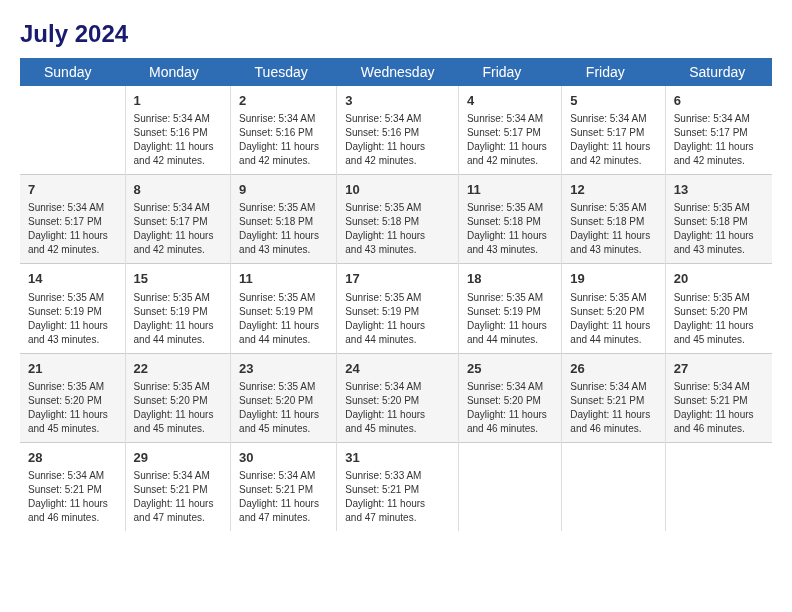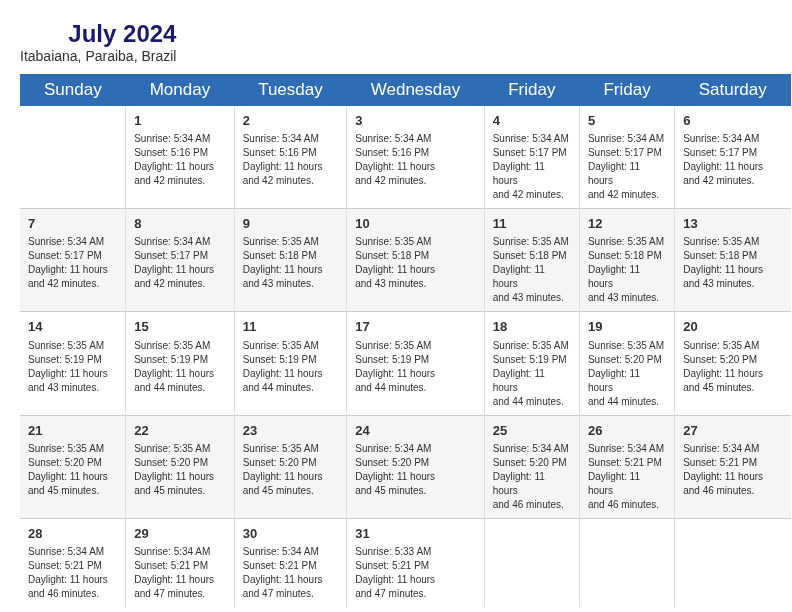--- a/index.html
+++ b/index.html
@@ -47,23 +47,23 @@
       color: #333;
     }
     table {
       width: 100%;
       border-collapse: collapse;
       font-size: 11px;
     }
     thead tr th {
       background-color: #2e6db4;
       color: #fff;
-      text-align: center;
+      text-align: left;
       padding: 6px 24px;
-      font-size: 17px;
+      font-size: 14px;
       font-weight: normal;
     }
     tbody tr {
       border-bottom: 1px solid #ccc;
     }
     tbody tr:last-child {
       border-bottom: none;
     }
     td {
       vertical-align: top;
@@ -93,21 +93,20 @@
     tbody tr:nth-child(even) {
       background-color: #f5f5f5;
     }
   </style>
 </head>
 <body>
 
 <div class="header">
   <div class="title-block">
     <div class="month-title">July 2024</div>
-    <div class="location">Itabaiana, Paraiba, Brazil</div>
   </div>
 </div>
 
 <table>
   <thead>
     <tr>
     <th>Sunday</th>
         <th>Monday</th>
         <th>Tuesday</th>
         <th>Wednesday</th>

